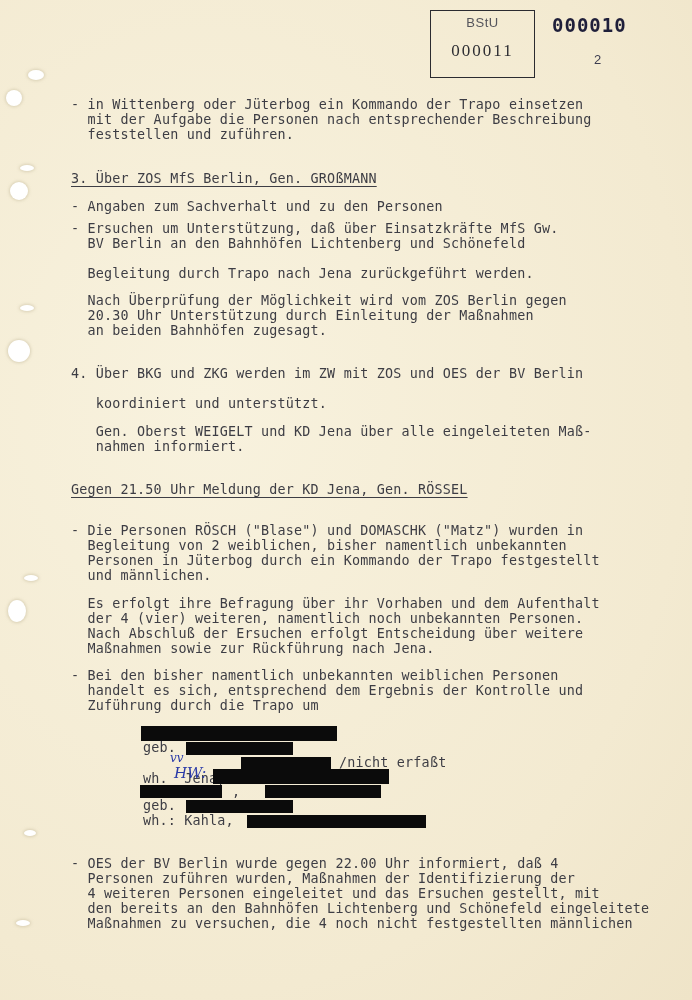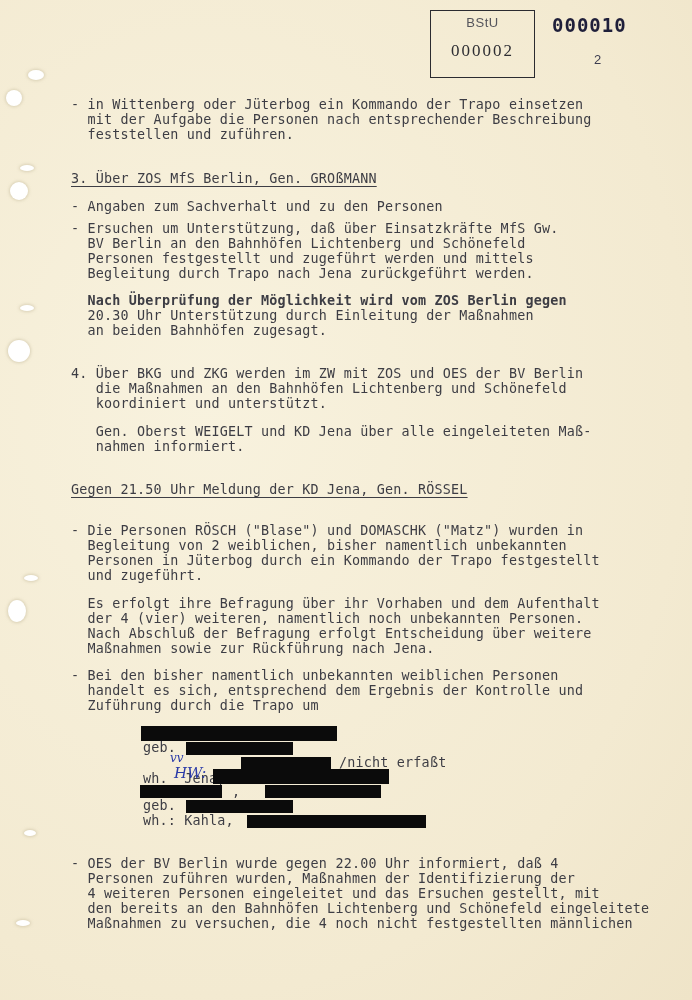--- a/index.html
+++ b/index.html
@@ -63,58 +63,56 @@
   <div class="hole" style="left:10px;top:182px;width:18px;height:18px;"></div>
   <div class="hole" style="left:8px;top:340px;width:22px;height:22px;"></div>
   <div class="hole" style="left:20px;top:305px;width:14px;height:6px;"></div>
   <div class="hole" style="left:24px;top:575px;width:14px;height:6px;"></div>
   <div class="hole" style="left:8px;top:600px;width:18px;height:22px;"></div>
   <div class="hole" style="left:24px;top:830px;width:12px;height:6px;"></div>
   <div class="hole" style="left:16px;top:920px;width:14px;height:6px;"></div>
 
   <div class="stamp-box">
     <div class="stamp-label">BStU</div>
-    <div class="stamp-num">000002</div>
+    <div class="stamp-num">000011</div>
   </div>
   <div class="page-num-large">000010</div>
   <div class="page-num-small">2</div>
 
   <div class="txt" style="left:71px;top:97px;">- in Wittenberg oder Jüterbog ein Kommando der Trapo einsetzen</div>
   <div class="txt" style="left:71px;top:112px;text-align:right;">  mit der Aufgabe die Personen nach entsprechender Beschreibung</div>
   <div class="txt" style="left:71px;top:127px;">  feststellen und zuführen.</div>
 
   <div class="txt underline" style="left:71px;top:171px;">3. Über ZOS MfS Berlin, Gen. GROßMANN</div>
 
   <div class="txt" style="left:71px;top:199px;">- Angaben zum Sachverhalt und zu den Personen</div>
   <div class="txt" style="left:71px;top:221px;">- Ersuchen um Unterstützung, daß über Einsatzkräfte MfS Gw.</div>
   <div class="txt" style="left:71px;top:236px;">  BV Berlin an den Bahnhöfen Lichtenberg und Schönefeld</div>
-  <div class="txt" style="left:71px;top:251px;">  Personen festgestellt und zugeführt werden und mittels</div>
   <div class="txt" style="left:71px;top:266px;">  Begleitung durch Trapo nach Jena zurückgeführt werden.</div>
 
-  <div class="txt" style="left:71px;top:293px;font-weight:bold;">  Nach Überprüfung der Möglichkeit wird vom ZOS Berlin gegen</div>
+  <div class="txt" style="left:71px;top:293px;">  Nach Überprüfung der Möglichkeit wird vom ZOS Berlin gegen</div>
   <div class="txt" style="left:71px;top:308px;">  20.30 Uhr Unterstützung durch Einleitung der Maßnahmen</div>
   <div class="txt" style="left:71px;top:323px;">  an beiden Bahnhöfen zugesagt.</div>
 
   <div class="txt" style="left:71px;top:366px;">4. Über BKG und ZKG werden im ZW mit ZOS und OES der BV Berlin</div>
-  <div class="txt" style="left:71px;top:381px;">   die Maßnahmen an den Bahnhöfen Lichtenberg und Schönefeld</div>
   <div class="txt" style="left:71px;top:396px;">   koordiniert und unterstützt.</div>
 
   <div class="txt" style="left:71px;top:424px;">   Gen. Oberst WEIGELT und KD Jena über alle eingeleiteten Maß-</div>
   <div class="txt" style="left:71px;top:439px;">   nahmen informiert.</div>
 
   <div class="txt underline" style="left:71px;top:482px;">Gegen 21.50 Uhr Meldung der KD Jena, Gen. RÖSSEL</div>
 
   <div class="txt" style="left:71px;top:523px;">- Die Personen RÖSCH ("Blase") und DOMASCHK ("Matz") wurden in</div>
   <div class="txt" style="left:71px;top:538px;">  Begleitung von 2 weiblichen, bisher namentlich unbekannten</div>
   <div class="txt" style="left:71px;top:553px;">  Personen in Jüterbog durch ein Kommando der Trapo festgestellt</div>
-  <div class="txt" style="left:71px;top:568px;">  und zugeführt.</div>
+  <div class="txt" style="left:71px;top:568px;">  und männlichen.</div>
 
   <div class="txt" style="left:71px;top:596px;">  Es erfolgt ihre Befragung über ihr Vorhaben und dem Aufenthalt</div>
   <div class="txt" style="left:71px;top:611px;">  der 4 (vier) weiteren, namentlich noch unbekannten Personen.</div>
-  <div class="txt" style="left:71px;top:626px;">  Nach Abschluß der Befragung erfolgt Entscheidung über weitere</div>
+  <div class="txt" style="left:71px;top:626px;">  Nach Abschluß der Ersuchen erfolgt Entscheidung über weitere</div>
   <div class="txt" style="left:71px;top:641px;">  Maßnahmen sowie zur Rückführung nach Jena.</div>
 
   <div class="txt" style="left:71px;top:668px;">- Bei den bisher namentlich unbekannten weiblichen Personen</div>
   <div class="txt" style="left:71px;top:698px;">  Zuführung durch die Trapo um</div>
   <div class="txt" style="left:71px;top:683px;">  handelt es sich, entsprechend dem Ergebnis der Kontrolle und</div>
 
   <div class="redact" style="left:141px;top:726px;width:196px;height:15px;"></div>
   <div class="txt" style="left:143px;top:740px;">geb.</div>
   <div class="redact" style="left:186px;top:742px;width:107px;height:13px;"></div>
   <div class="txt" style="left:143px;top:755px;margin-top:16px;">wh.  Jena,</div>

